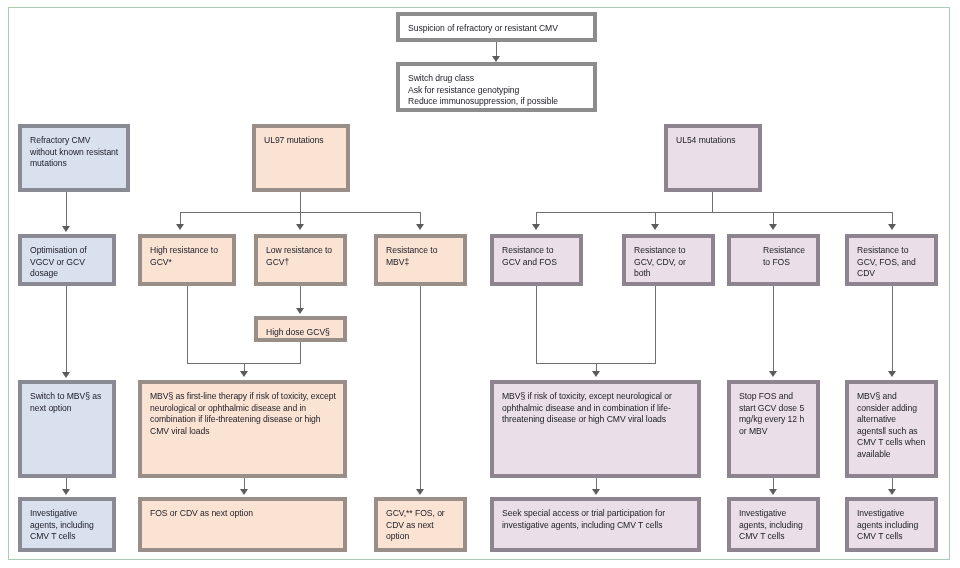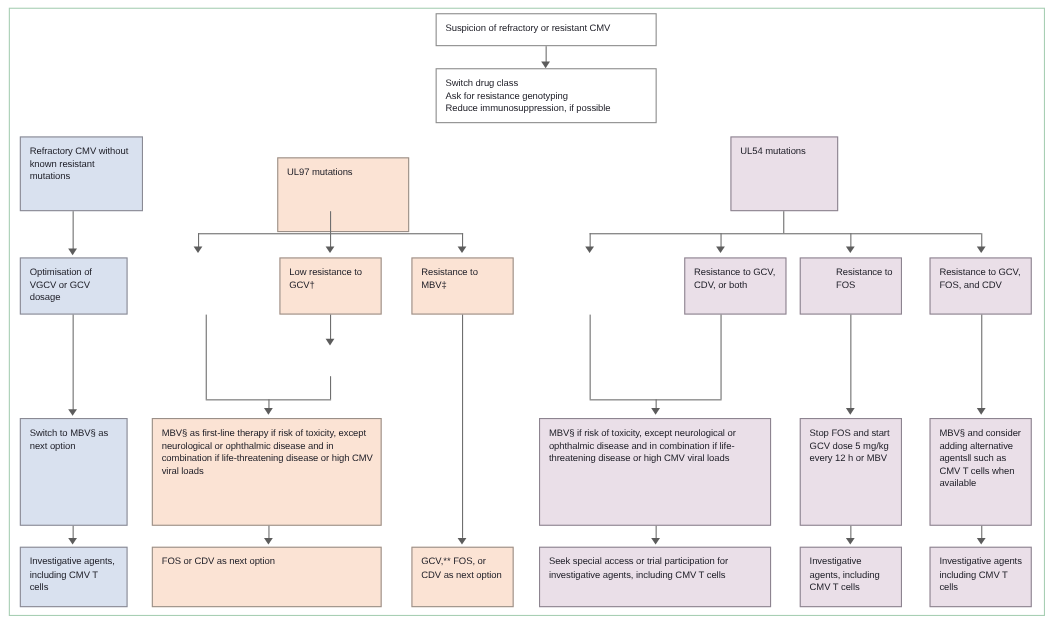--- a/index.html
+++ b/index.html
@@ -18,21 +18,21 @@
     position:absolute;
     left:8px; top:7px;
     width:942px; height:553px;
     border:1.5px solid #a8cfb4;
     box-sizing:border-box;
     pointer-events:none;
   }
   .node{
     position:absolute;
     box-sizing:border-box;
-    border:1px solid #8b5cf6;
+    border:4px solid #8b5cf6;
     padding:7px 7px 5px 8px;
     font-size:8.6px;
     line-height:11.6px;
     color:#1b1b24;
     letter-spacing:-0.05px;
     overflow:hidden;
   }
   .node.white{background:#ffffff;border-color:#8c8c8c;}
   .node.blue{background:#d9e1ef;border-color:#8a8a94;}
   .node.peach{background:#fbe3d4;border-color:#9a8f88;}
@@ -85,42 +85,48 @@
   <div class="node blue" style="left:18px; top:380px; width:98px; height:98px;">
     <p>Switch to MBV§ as next option</p>
   </div>
   <div class="vline" style="left:66px; top:478px; height:13px;"></div>
   <div class="arrow" style="left:62px; top:489px;"></div>
 
   <div class="node blue" style="left:18px; top:497px; width:98px; height:55px;">
     <p>Investigative agents, including CMV T cells</p>
   </div>
 
-  <div class="node peach" style="left:252px; top:124px; width:120px; height:68px;margin-top:19px;">
+  <div class="node peach" style="left:252px; top:124px; width:98px; height:68px;">
     <p>UL97 mutations</p>
   </div>
 
   <div class="vline" style="left:300px; top:192px; height:20px;"></div>
   <div class="hline" style="left:180px; top:212px; width:241px;"></div>
   <div class="vline" style="left:180px; top:212px; height:14px;"></div>
   <div class="arrow" style="left:176px; top:224px;"></div>
   <div class="vline" style="left:300px; top:212px; height:14px;"></div>
   <div class="arrow" style="left:296px; top:224px;"></div>
   <div class="vline" style="left:420px; top:212px; height:14px;"></div>
   <div class="arrow" style="left:416px; top:224px;"></div>
 
+  <div class="node peach" style="left:138px; top:234px; width:98px; height:52px;">
+    <p>High resistance to GCV*</p>
+  </div>
   <div class="node peach" style="left:254px; top:234px; width:93px; height:52px;">
     <p>Low resistance to GCV†</p>
   </div>
   <div class="node peach" style="left:374px; top:234px; width:93px; height:52px;">
     <p>Resistance to MBV‡</p>
   </div>
 
   <div class="vline" style="left:300px; top:286px; height:24px;"></div>
   <div class="arrow" style="left:296px; top:308px;"></div>
+  <div class="node peach" style="left:254px; top:316px; width:93px; height:26px;">
+    <p>High dose GCV§</p>
+  </div>
 
   <div class="vline" style="left:187px; top:286px; height:77px;"></div>
   <div class="vline" style="left:300px; top:342px; height:21px;"></div>
   <div class="hline" style="left:187px; top:363px; width:114px;"></div>
   <div class="vline" style="left:244px; top:363px; height:10px;"></div>
   <div class="arrow" style="left:240px; top:371px;"></div>
 
   <div class="node peach" style="left:138px; top:380px; width:209px; height:98px;">
     <p>MBV§ as first-line therapy if risk of toxicity, except neurological or ophthalmic disease and in combination if life-threatening disease or high CMV viral loads</p>
   </div>
@@ -143,20 +149,23 @@
   <div class="hline" style="left:536px; top:212px; width:356px;"></div>
   <div class="vline" style="left:536px; top:212px; height:14px;"></div>
   <div class="arrow" style="left:532px; top:224px;"></div>
   <div class="vline" style="left:655px; top:212px; height:14px;"></div>
   <div class="arrow" style="left:651px; top:224px;"></div>
   <div class="vline" style="left:773px; top:212px; height:14px;"></div>
   <div class="arrow" style="left:769px; top:224px;"></div>
   <div class="vline" style="left:892px; top:212px; height:14px;"></div>
   <div class="arrow" style="left:888px; top:224px;"></div>
 
+  <div class="node purple" style="left:490px; top:234px; width:93px; height:52px;">
+    <p>Resistance to GCV and FOS</p>
+  </div>
   <div class="node purple" style="left:608px; top:234px; width:93px; height:52px;margin-left:14px;">
     <p>Resistance to GCV, CDV, or both</p>
   </div>
   <div class="node purple" style="left:727px; top:234px; width:93px; height:52px;padding-left:32px;">
     <p>Resistance to FOS</p>
   </div>
   <div class="node purple" style="left:845px; top:234px; width:93px; height:52px;">
     <p>Resistance to GCV, FOS, and CDV</p>
   </div>
 

